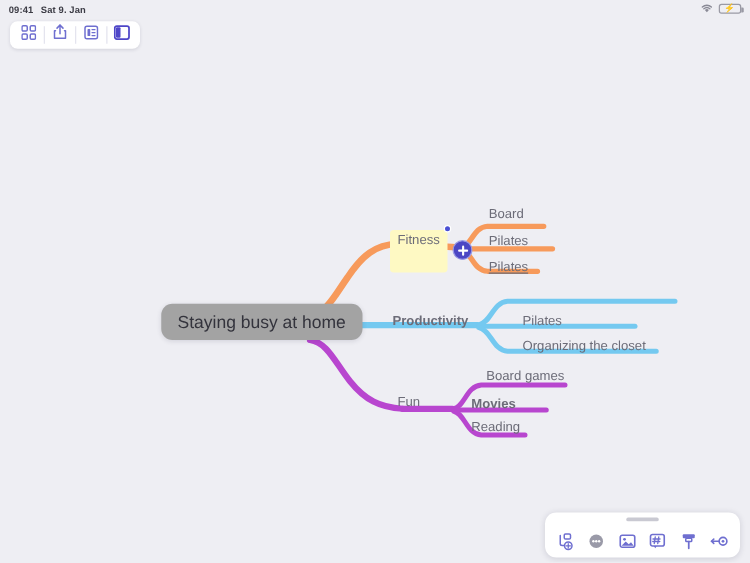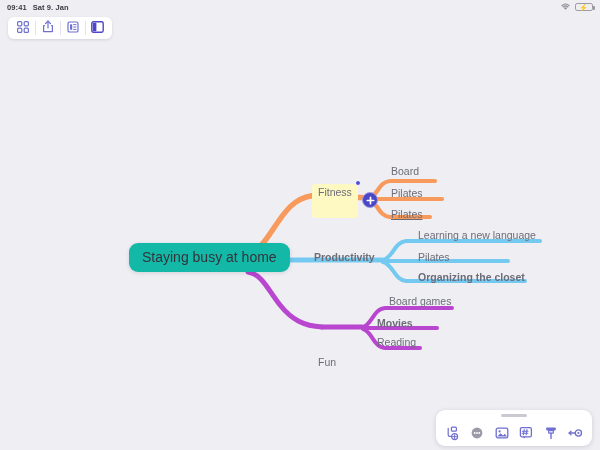--- a/index.html
+++ b/index.html
@@ -88,21 +88,21 @@
     font-size: 10.5px;
     color: #6c6c78;
     white-space: nowrap;
     line-height: 1;
   }
 
   
   .root-node {
     position: absolute;
     left: 129px; top: 243px;
-    background: #14b8a6;
+    background: #a3a3a3;
     border-radius: 9px;
     padding: 7px 13px 8px 13px;
     box-shadow: 0 1px 4px rgba(40,40,70,.14);
     font-size: 14px;
     color: #33333c;
     white-space: nowrap;
     line-height: 1;
   }
 
   
@@ -272,25 +272,24 @@
           <path d="M4.5 1.3 L4.5 7.7 M1.3 4.5 L7.7 4.5" stroke="#ffffff" stroke-width="1.7" stroke-linecap="round"></path>
         </svg>
       </span>
     </div>
 
     <div class="node-label" style="left:391px; top:166px;">Board</div>
     <div class="node-label" style="left:391px; top:188px;">Pilates</div>
     <div class="node-label" style="left:391px; top:209px;text-decoration:underline;">Pilates</div>
 
     <div class="node-label" style="left:314px; top:252px;font-weight:bold;">Productivity</div>
-    <div class="node-label" style="left:418px; top:230px;">Learning a new language</div>
     <div class="node-label" style="left:418px; top:252px;">Pilates</div>
-    <div class="node-label" style="left:418px; top:272px;font-weight:bold;">Organizing the closet</div>
-
-    <div class="node-label" style="left:318px; top:317px;margin-top:40px;">Fun</div>
+    <div class="node-label" style="left:418px; top:272px;">Organizing the closet</div>
+
+    <div class="node-label" style="left:318px; top:317px;">Fun</div>
     <div class="node-label" style="left:377px; top:296px;padding-left:12px;">Board games</div>
     <div class="node-label" style="left:377px; top:317px;margin-top:20px;">Reading</div>
     <div class="node-label" style="left:377px; top:318px;font-weight:bold;">Movies</div>
 
   </div>
 
   <div class="bottom-panel">
     <div class="drag-handle"></div>
     <div class="bp-row">
 

